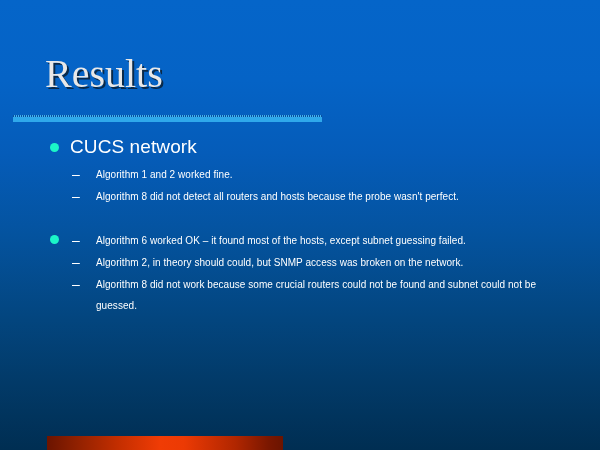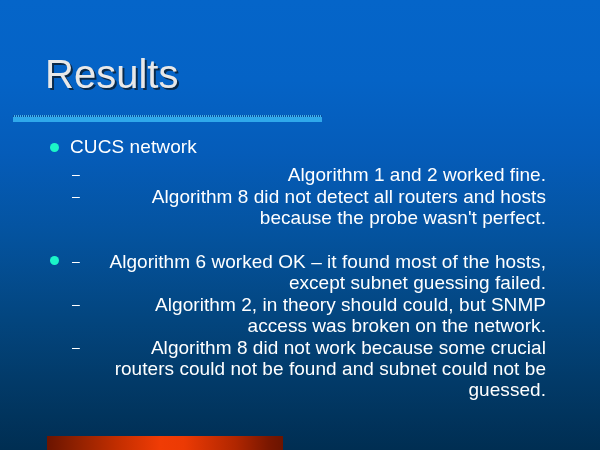--- a/index.html
+++ b/index.html
@@ -29,21 +29,21 @@
   }
 
   
   #title-block {
     position: absolute;
     left: 45px;
     top: 52px;
     width: 500px;
   }
   #slide-title {
-    font-family: Liberation Sans, sans-serif;
+    font-family: Liberation Serif, serif;
     font-size: 40px;
     line-height: 44px;
     font-weight: normal;
     color: #E8E8E8;
     text-shadow: 2px 2px 0 #0A2A4A;
     letter-spacing: 0px;
     margin: 0;
     white-space: nowrap;
   }
 
@@ -114,25 +114,24 @@
   .l2-dash {
     position: absolute;
     left: 2px;
     top: 0;
     font-size: 14px;
     line-height: 21px;
     color: #FFFFFF;
   }
   .l2-text {
     display: block;
-    font-size: 19px;
+    font-size: 10px;
     line-height: 21px;
     color: #FFFFFF;
     letter-spacing: 0.05px;
-    text-align: right;
   }
 
   .group-gap {
     height: 18px;
   }
 
   
   .l2-wrap {
     margin-left: 70px;
     margin-right: 52px;

